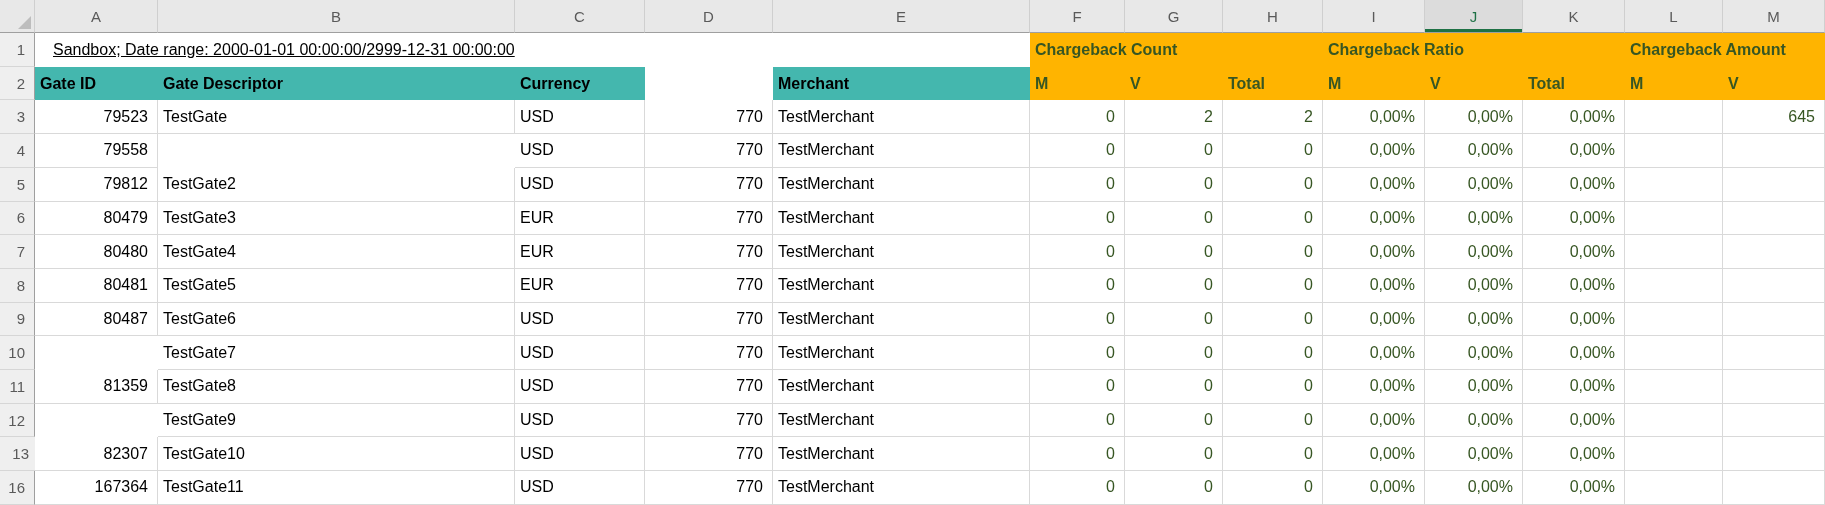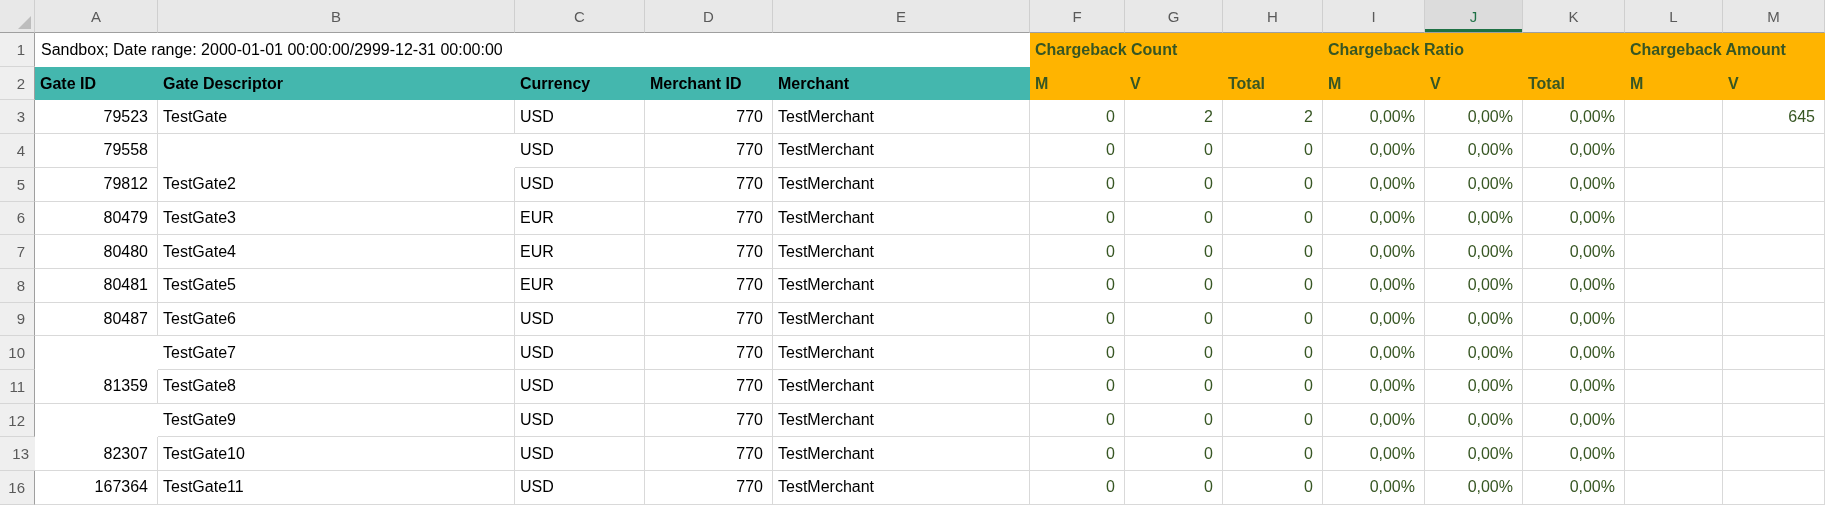--- a/index.html
+++ b/index.html
@@ -54,22 +54,22 @@
     border-bottom:1px solid var(--grid);
     white-space:nowrap;overflow:hidden;
     padding:0 5px;
     background:#fff;
   }
   .cell.num{justify-content:flex-end;padding-right:9px;}
   .cell.green{color:var(--header-text);}
   .title-cell{
     background:#fff;font-size:16px;color:#000;
     display:flex;align-items:center;
-    padding-left:6px;white-space:nowrap;
-    border-bottom:none;border-right:none;
+    padding-left:18px;white-space:nowrap;
+    border-bottom:none;border-right:none;text-decoration:underline;
   }
   .teal{
     background:var(--teal);
     color:#000;font-weight:bold;
     border-right:none;border-bottom:none;
   }
   .orange{
     background:var(--orange);
     color:var(--header-text);font-weight:bold;
     border-right:none;border-bottom:none;
@@ -107,21 +107,20 @@
     <div class="rownum" style="grid-area: 13 / 1;">12</div>
     <div class="rownum" style="grid-area: 14 / 1; padding-left: 29px;">13</div>
     <div class="rownum" style="grid-area: 15 / 1;">16</div>
     <div class="cell title-cell" style="grid-area: 2 / 2 / auto / span 5;">Sandbox; Date range: 2000-01-01 00:00:00/2999-12-31 00:00:00</div>
     <div class="cell orange" style="grid-area: 2 / 7 / auto / span 3;">Chargeback Count</div>
     <div class="cell orange" style="grid-area: 2 / 10 / auto / span 3;">Chargeback Ratio</div>
     <div class="cell orange" style="grid-area: 2 / 13 / auto / span 2;">Chargeback Amount</div>
     <div class="cell teal" style="grid-area: 3 / 2;">Gate ID</div>
     <div class="cell teal" style="grid-area: 3 / 3;">Gate Descriptor</div>
     <div class="cell teal" style="grid-area: 3 / 4;">Currency</div>
-    <div class="cell teal" style="grid-area: 3 / 5;">Merchant ID</div>
     <div class="cell teal" style="grid-area: 3 / 6;">Merchant</div>
     <div class="cell orange" style="grid-area: 3 / 7;">M</div>
     <div class="cell orange" style="grid-area: 3 / 8;">V</div>
     <div class="cell orange" style="grid-area: 3 / 9;">Total</div>
     <div class="cell orange" style="grid-area: 3 / 10;">M</div>
     <div class="cell orange" style="grid-area: 3 / 11;">V</div>
     <div class="cell orange" style="grid-area: 3 / 12;">Total</div>
     <div class="cell orange" style="grid-area: 3 / 13;">M</div>
     <div class="cell orange" style="grid-area: 3 / 14;">V</div>
     <div class="cell num" style="grid-area: 4 / 2;">79523</div>

